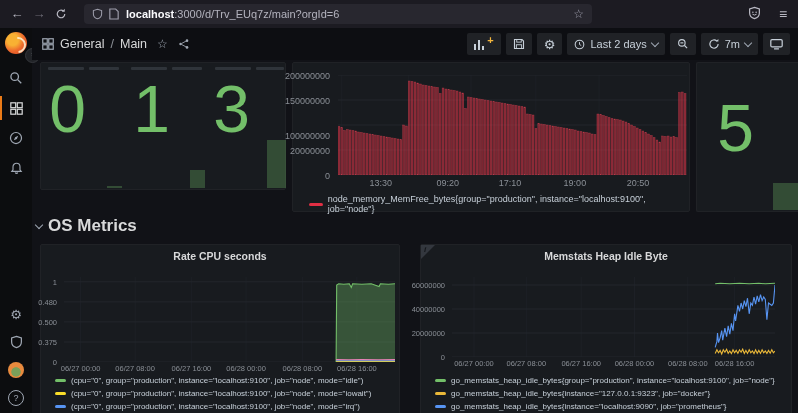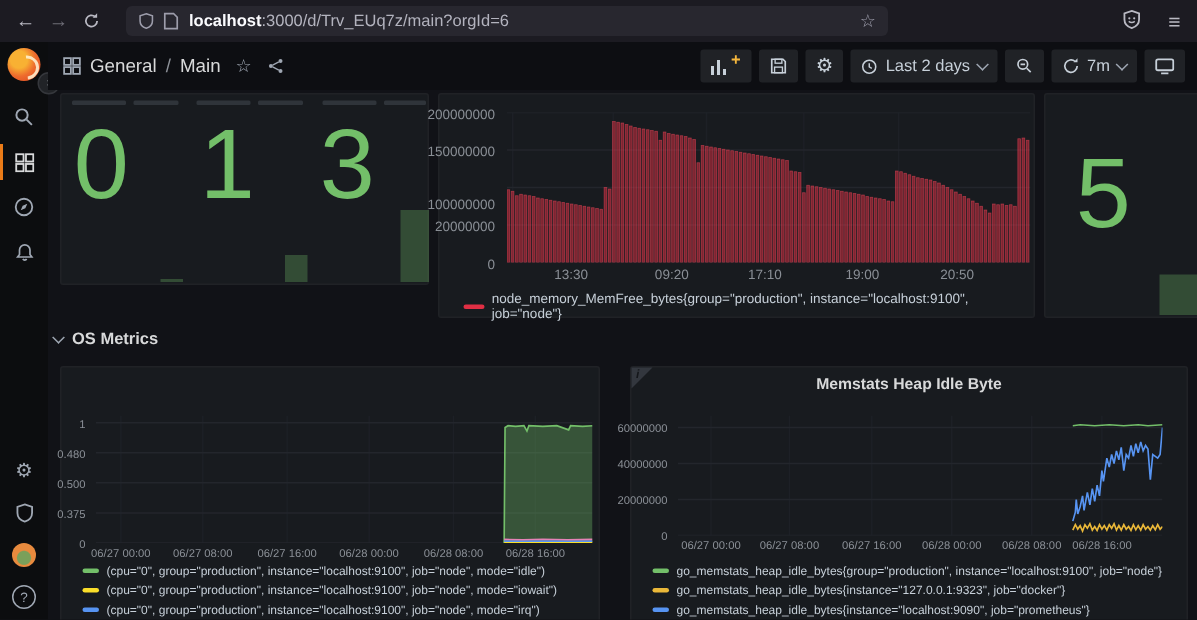--- a/index.html
+++ b/index.html
@@ -38,21 +38,21 @@
       padding:0 7px;color:#c7d0d9;font-size:11px;gap:5px;cursor:pointer;box-sizing:border-box;}
   .chev{width:5px;height:5px;border-right:1.4px solid #9fa7b3;border-bottom:1.4px solid #9fa7b3;
         transform:rotate(45deg);margin-top:-3px;display:inline-block;}
   .mini-bars{display:flex;align-items:flex-end;gap:1.5px;height:11px;}
   .mini-bars i{width:2.5px;background:#c7d0d9;display:block;}
   .plus{color:#f5b73d;font-weight:bold;font-size:11px;margin-left:-2px;margin-top:-8px;}
 
   
   .panel{position:absolute;background:#181b1f;border:1px solid #202226;border-radius:2px;box-sizing:border-box;}
   .row-header{left:36px;top:217px;height:18px;display:flex;align-items:center;gap:6px;color:#d8d9da;
-              font-size:11px;font-weight:bold;cursor:pointer;}
+              font-size:17px;font-weight:bold;cursor:pointer;}
   .row-chev{width:5px;height:5px;border-right:1.4px solid #9fa7b3;border-bottom:1.4px solid #9fa7b3;transform:rotate(45deg);margin-top:-2px;}
 
   .stat-num{position:absolute;font-size:66px;line-height:1;color:#73BF69;text-align:center;width:45px;}
   .micro{position:absolute;height:3px;border-radius:1px;background:#2f343a;}
   .sparkbar{position:absolute;bottom:1px;background:rgba(115,191,105,0.30);}
 
   .panel-title{position:absolute;top:5px;left:0;width:100%;text-align:center;font-size:10.5px;
                font-weight:bold;color:#d8d9da;cursor:pointer;}
   .plot{position:absolute;}
   .ylabels{position:absolute;}
@@ -411,20 +411,21 @@
   <div class="stat-num" style="left:16px;top:32px;">5</div>
   <div class="sparkbar" style="left:76px;width:34px;height:27px;"></div>
 </div>
 
 <div class="abs row-header">
   <span class="row-chev"></span>
   <span>OS Metrics</span>
 </div>
 
 <div class="panel" style="left:40px;top:244px;width:360px;height:176px;">
+  <div class="panel-title">Rate CPU seconds</div>
   <div class="ylabels axis-s" style="left:0;top:32px;width:20px;height:85px;">
       <span style="top:1px">1</span>
       <span style="top:21px">0.480</span>
       <span style="top:41px">0.500</span>
       <span style="top:61px">0.375</span>
       <span style="top:81px">0</span>
     </div>
   <div class="plot" style="left:23px;top:32px;width:331px;height:85px;">
       <svg width="331" height="85" xmlns="http://www.w3.org/2000/svg">
         <line x1="16.6" y1="0" x2="16.6" y2="85" stroke="#1d2026" stroke-width="1"></line>

